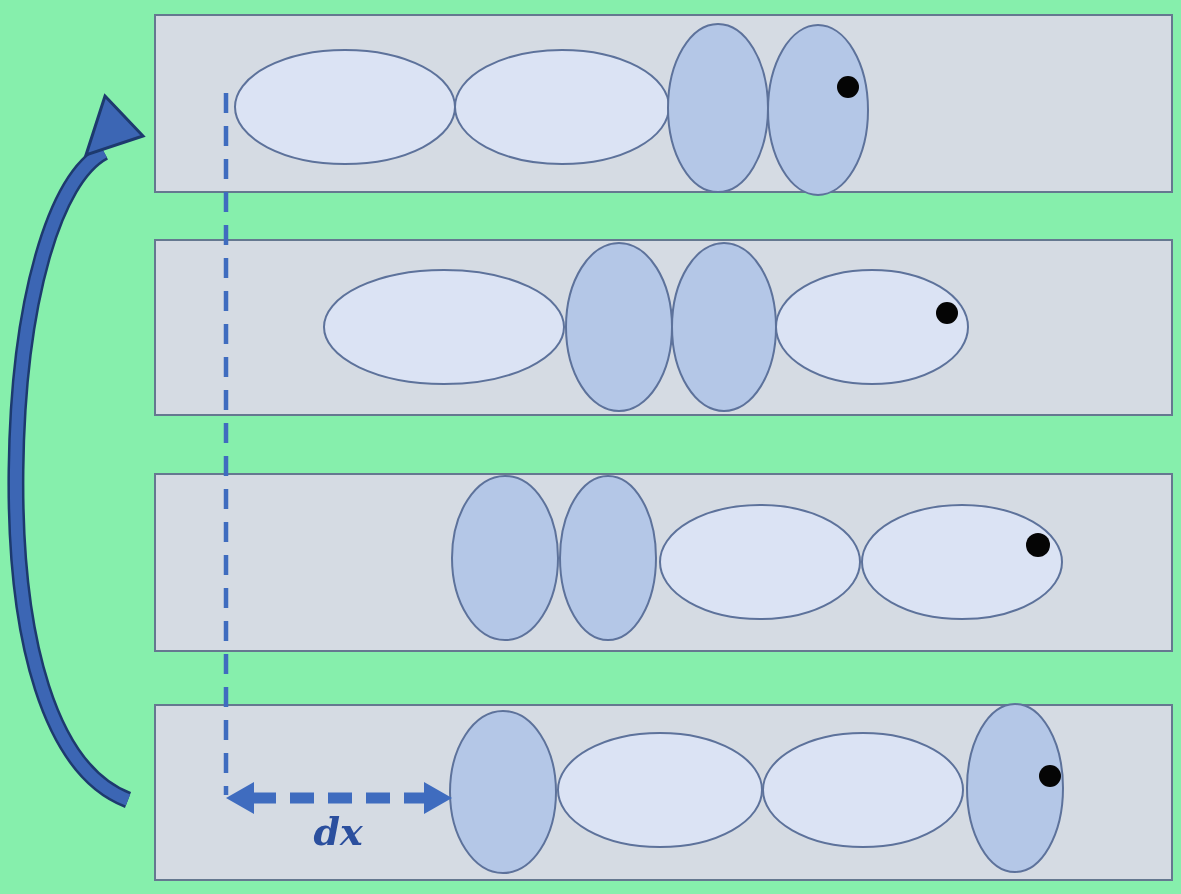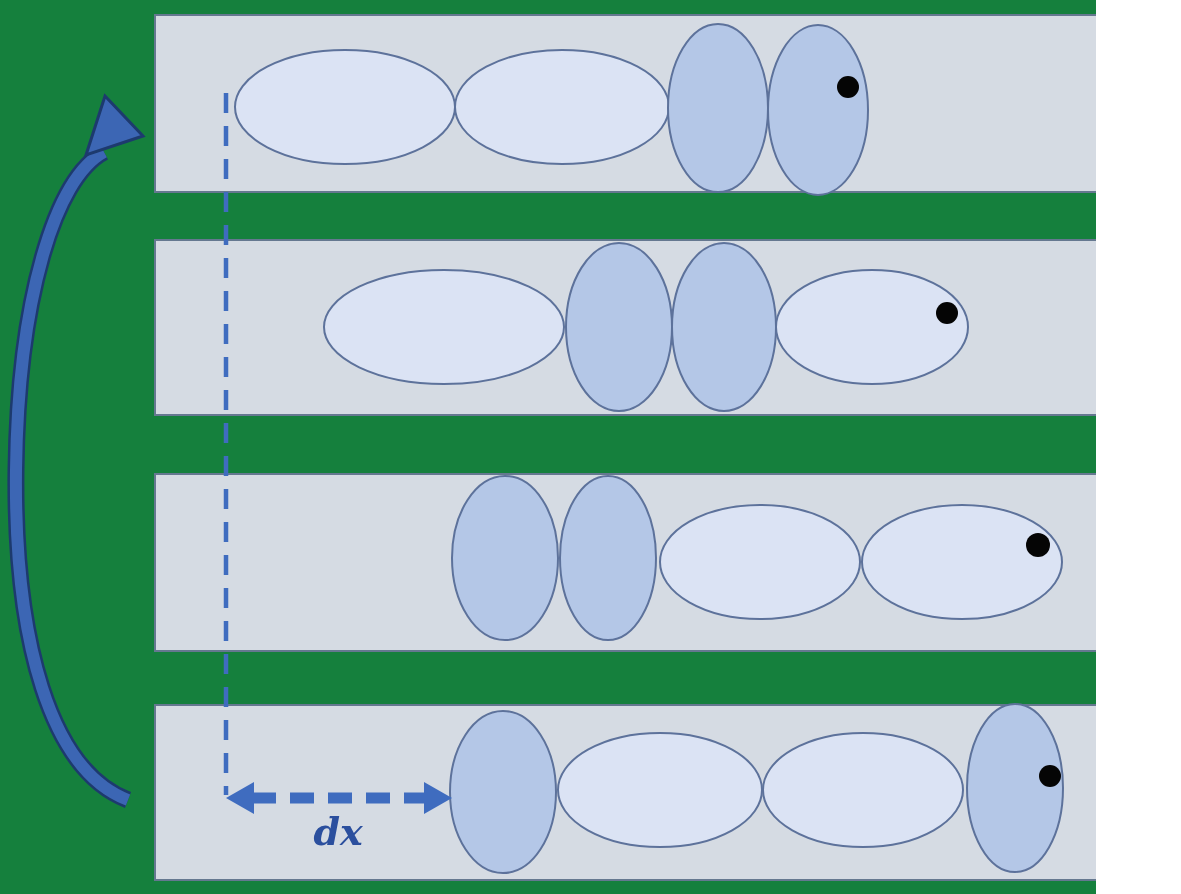--- a/index.html
+++ b/index.html
@@ -1,16 +1,16 @@
 <!DOCTYPE html>
 <html><head>
 <meta charset="utf-8">
 <style>
   html,body{margin:0;padding:0;background:#ffffff;}
-  .stage{position:relative;width:1096px;height:894px;background:#15803d;overflow:hidden;
+  .stage{position:relative;width:1181px;height:894px;background:#86efac;overflow:hidden;
          font-family:"Liberation Sans",sans-serif;}
   svg{position:absolute;left:0;top:0;display:block;}
   text.dx-label{font-family:"DejaVu Serif","Liberation Serif",serif;
                 font-style:italic;font-weight:700;font-size:38px;}
 </style>
 </head>
 <body>
 
 <div class="stage">
   <svg width="1181" height="894" viewBox="0 0 1181 894" xmlns="http://www.w3.org/2000/svg">

